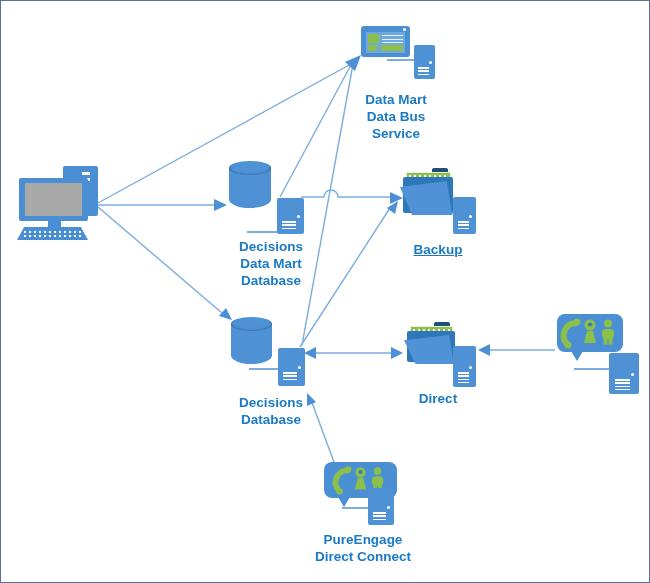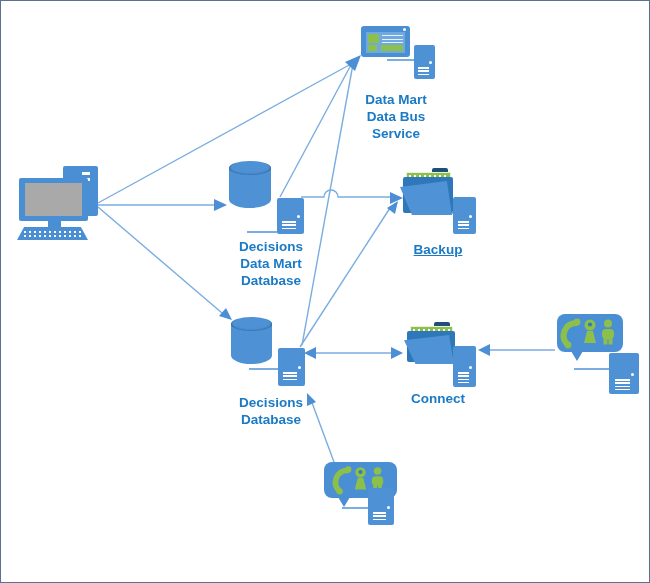--- a/index.html
+++ b/index.html
@@ -151,21 +151,21 @@
   <div class="lbl" style="left:222px;top:393px;width:96px;">Decisions
 Database</div>
 
   <div class="node folder" style="left:403px;top:321px;width:53px;height:42px;">
     <div class="tab"></div>
     <div class="files"></div>
     <div class="back"></div>
     <div class="front"></div>
   </div>
   <div class="server" style="left:452px;top:345px;width:23px;height:41px;"></div>
-  <div class="lbl" style="left:398px;top:389px;width:78px;">Connect</div>
+  <div class="lbl" style="left:398px;top:389px;width:78px;">Direct</div>
 
   <div class="node bubble" style="left:556px;top:313px;width:66px;height:38px;">
     <svg viewBox="0 0 66 38">
       <path d="M19 9 A 12.5 12.5 0 0 0 10 30" stroke="#8cc04a" stroke-width="6" fill="none" stroke-linecap="round"></path>
       <circle cx="20" cy="8" r="3.4" fill="#8cc04a"></circle>
       <circle cx="11" cy="31" r="3.4" fill="#8cc04a"></circle>
       <circle cx="33" cy="11" r="5.5" fill="#8cc04a"></circle>
       <circle cx="33" cy="10.5" r="2.1" fill="#3579b8"></circle>
       <path d="M27 29 L39 29 L36 17 L30 17 Z" fill="#8cc04a"></path>
       <circle cx="51" cy="9.5" r="4" fill="#8cc04a"></circle>
@@ -186,14 +186,16 @@
       <circle cx="33" cy="10.5" r="2.1" fill="#3579b8"></circle>
       <path d="M27 29 L39 29 L36 17 L30 17 Z" fill="#8cc04a"></path>
       <circle cx="51" cy="9.5" r="4" fill="#8cc04a"></circle>
       <rect x="45" y="15" width="12" height="10" rx="4" fill="#8cc04a"></rect>
       <rect x="46.5" y="23" width="4" height="7.5" fill="#8cc04a"></rect>
       <rect x="51.5" y="23" width="4" height="7.5" fill="#8cc04a"></rect>
     </svg>
     <div class="tail"></div>
   </div>
   <div class="server" style="left:367px;top:487px;width:26px;height:37px;"></div>
+  <div class="lbl" style="left:302px;top:530px;width:120px;">PureEngage
+Direct Connect</div>
 
 </div>
 
 </body></html>

